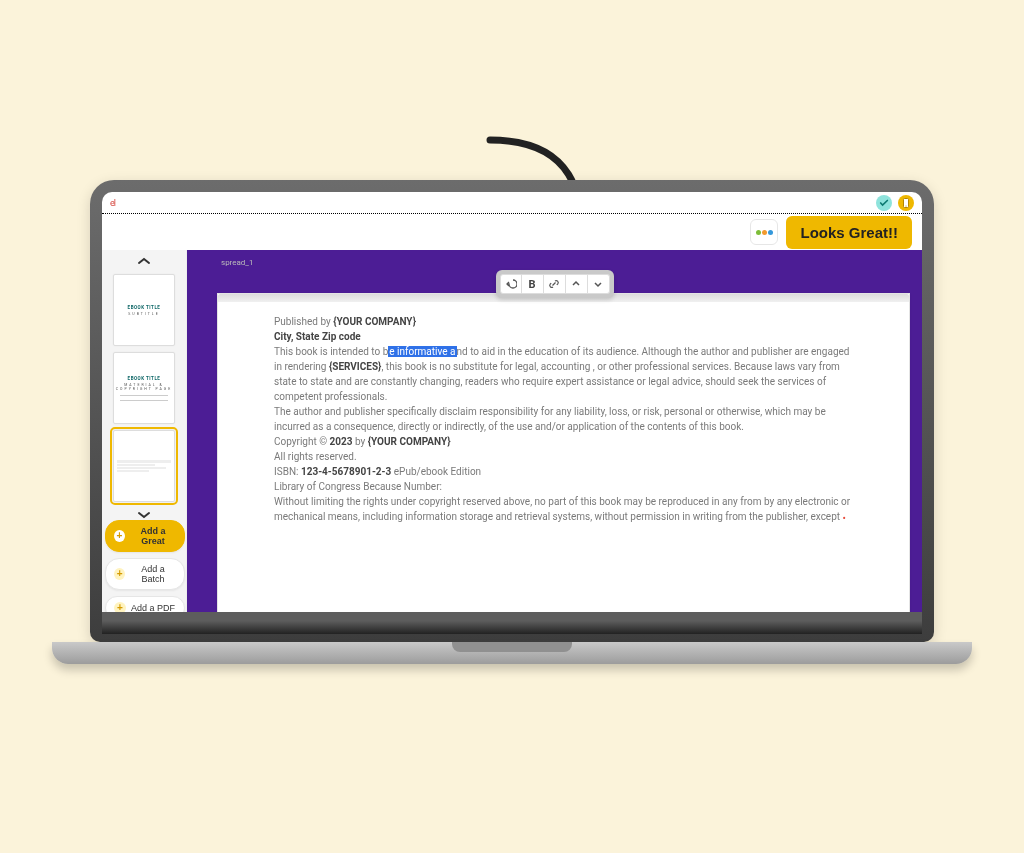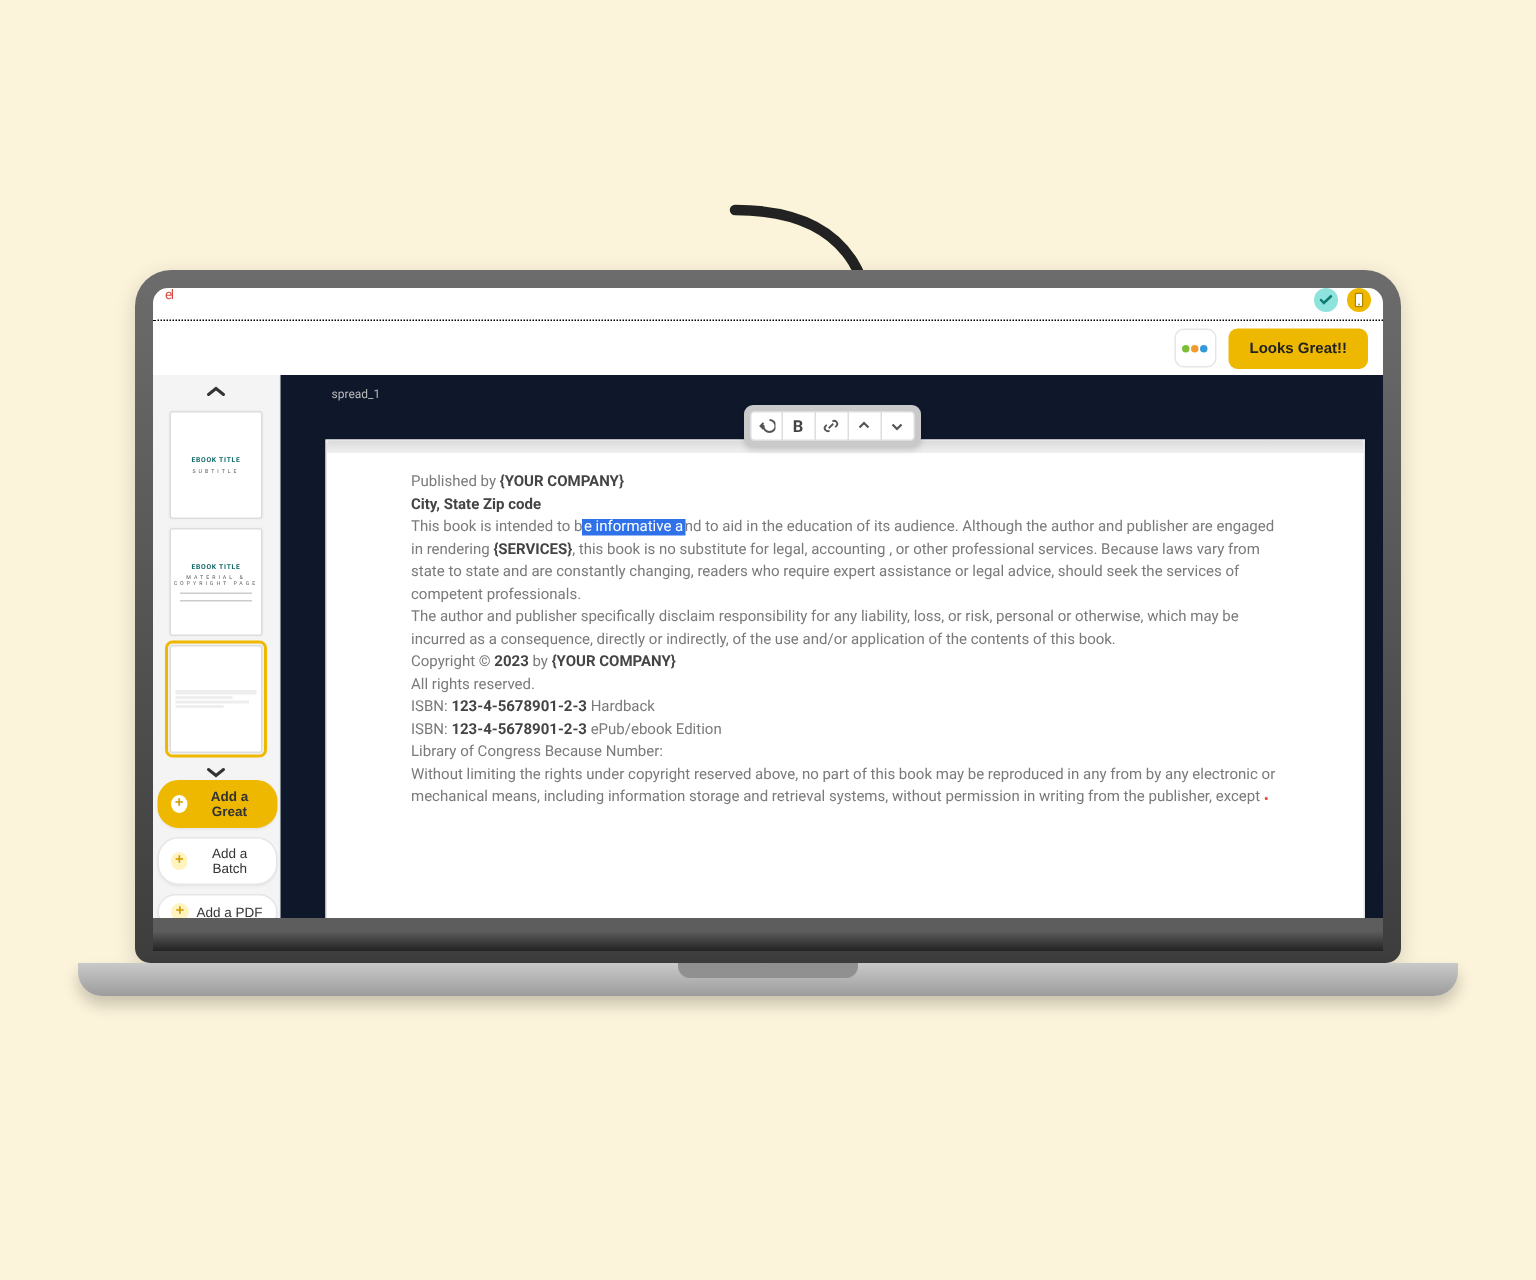--- a/index.html
+++ b/index.html
@@ -64,21 +64,21 @@
   .app {
     position: absolute;
     inset: 0;
     font-size: 10px;
     color: #333;
   }
   .topbar {
     height: 22px;
     border-bottom: 1px dotted #000;
     display: flex;
-    align-items: flex-start;
+    align-items: center;
     padding: 0 8px;
     gap: 6px;
   }
   .topbar .spacer { flex: 1; }
   .circle-icon {
     width: 16px; height: 16px;
     border-radius: 50%;
     display: inline-flex;
     align-items: center;
     justify-content: center;
@@ -107,21 +107,21 @@
     gap: 1px;
     padding: 3px;
   }
   .color-dots span { width:5px; height:5px; border-radius:50%; display:block; }
   .dot-g{background:#7dbd38;} .dot-o{background:#f29a2e;} .dot-b{background:#3498db;}
   .btn-looksgreat {
     background: #efb800;
     color: #222;
     border: none;
     font-weight: 700;
-    font-size: 10px;
+    font-size: 15px;
     padding: 8px 14px;
     border-radius: 6px;
     cursor: pointer;
   }
   .workspace {
     position: absolute;
     top: 58px; left: 0; right: 0; bottom: 0;
     display: flex;
   }
   
@@ -178,21 +178,21 @@
     cursor:pointer;
     color:#333;
     box-shadow: 0 1px 2px rgba(0,0,0,0.06);
   }
   .side-btn.primary { background:#efb800; border-color:#efb800; font-weight:600;}
   .plus-ic { width:12px; height:12px; border-radius:50%; background:#fff3bf; color:#d49a00; display:inline-flex; align-items:center; justify-content:center; font-size:10px; font-weight:700; line-height:1;}
   .side-btn.primary .plus-ic { background:#fff; color:#d49a00; }
   
   .editor {
     flex: 1;
-    background: #0f172a;
+    background: #4c1d95;
     padding: 8px 12px 0 30px;
     position: relative;
     overflow: hidden;
   }
   .pagelabel {
     font-size: 8px;
     color: #bbb;
     margin-left: 4px;
     margin-bottom: 2px;
   }
@@ -360,21 +360,20 @@
             </div>
 
             <div class="page">
               <div class="hdrbar"></div>
               <div><span>Published by </span><strong>{YOUR COMPANY}</strong></div>
               <div><strong>City, State Zip code</strong></div>
               <div><span>This book is intended to b</span><span class="highlight">e informative a</span><span>nd to aid in the education of its audience. Although the author and publisher are engaged in rendering </span><strong>{SERVICES}</strong><span>, this book is no substitute for legal, accounting , or other professional services. Because laws vary from state to state and are constantly changing, readers who require expert assistance or legal advice, should seek the services of competent professionals.</span></div>
               <div>The author and publisher specifically disclaim responsibility for any liability, loss, or risk, personal or otherwise, which may be incurred as a consequence, directly or indirectly, of the use and/or application of the contents of this book.</div>
               <div><span>Copyright © </span><strong>2023</strong><span> by </span><strong>{YOUR COMPANY}</strong></div>
               <div>All rights reserved.</div>
-              <div><span>ISBN: </span><strong>123-4-5678901-2-3</strong><span> Hardback</span></div>
               <div><span>ISBN: </span><strong>123-4-5678901-2-3</strong><span> ePub/ebook Edition</span></div>
               <div>Library of Congress Because Number:</div>
               <div><span>Without limiting the rights under copyright reserved above, no part of this book may be reproduced in any from by any electronic or mechanical means, including information storage and retrieval systems, without permission in writing from the publisher, except</span><span class="red-dot">&nbsp;•</span></div>
             </div>
           </div>
         </div>
 
       </div>
     </div>
     <div class="laptop-bottom"></div>

